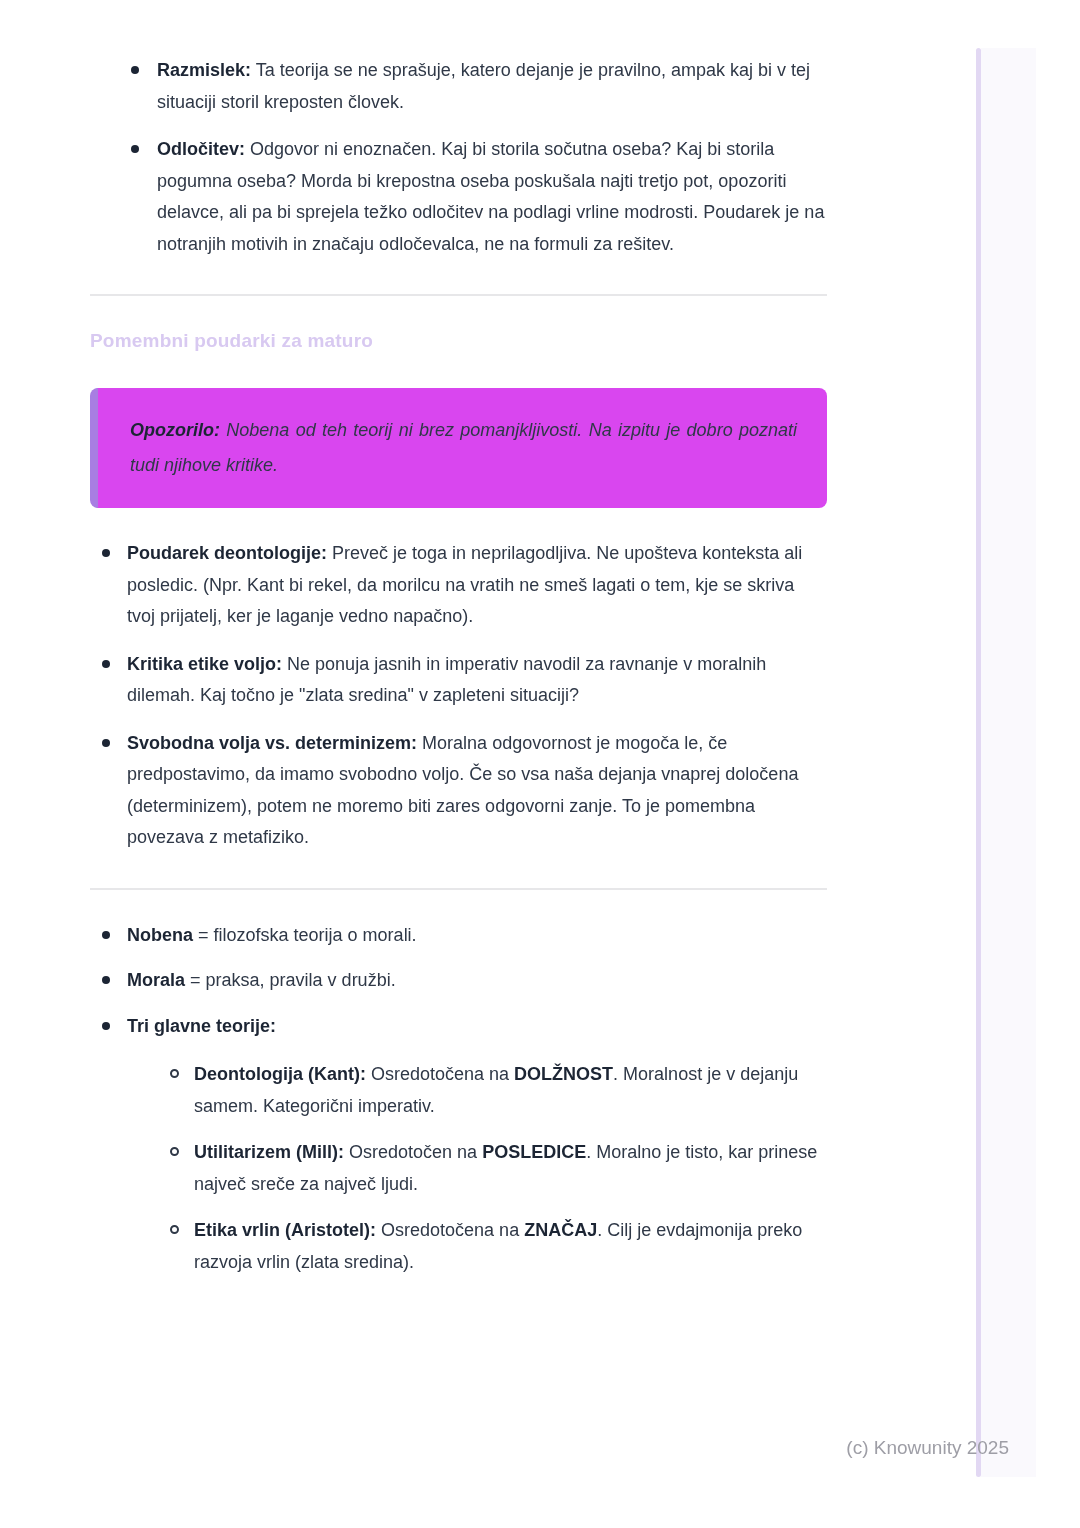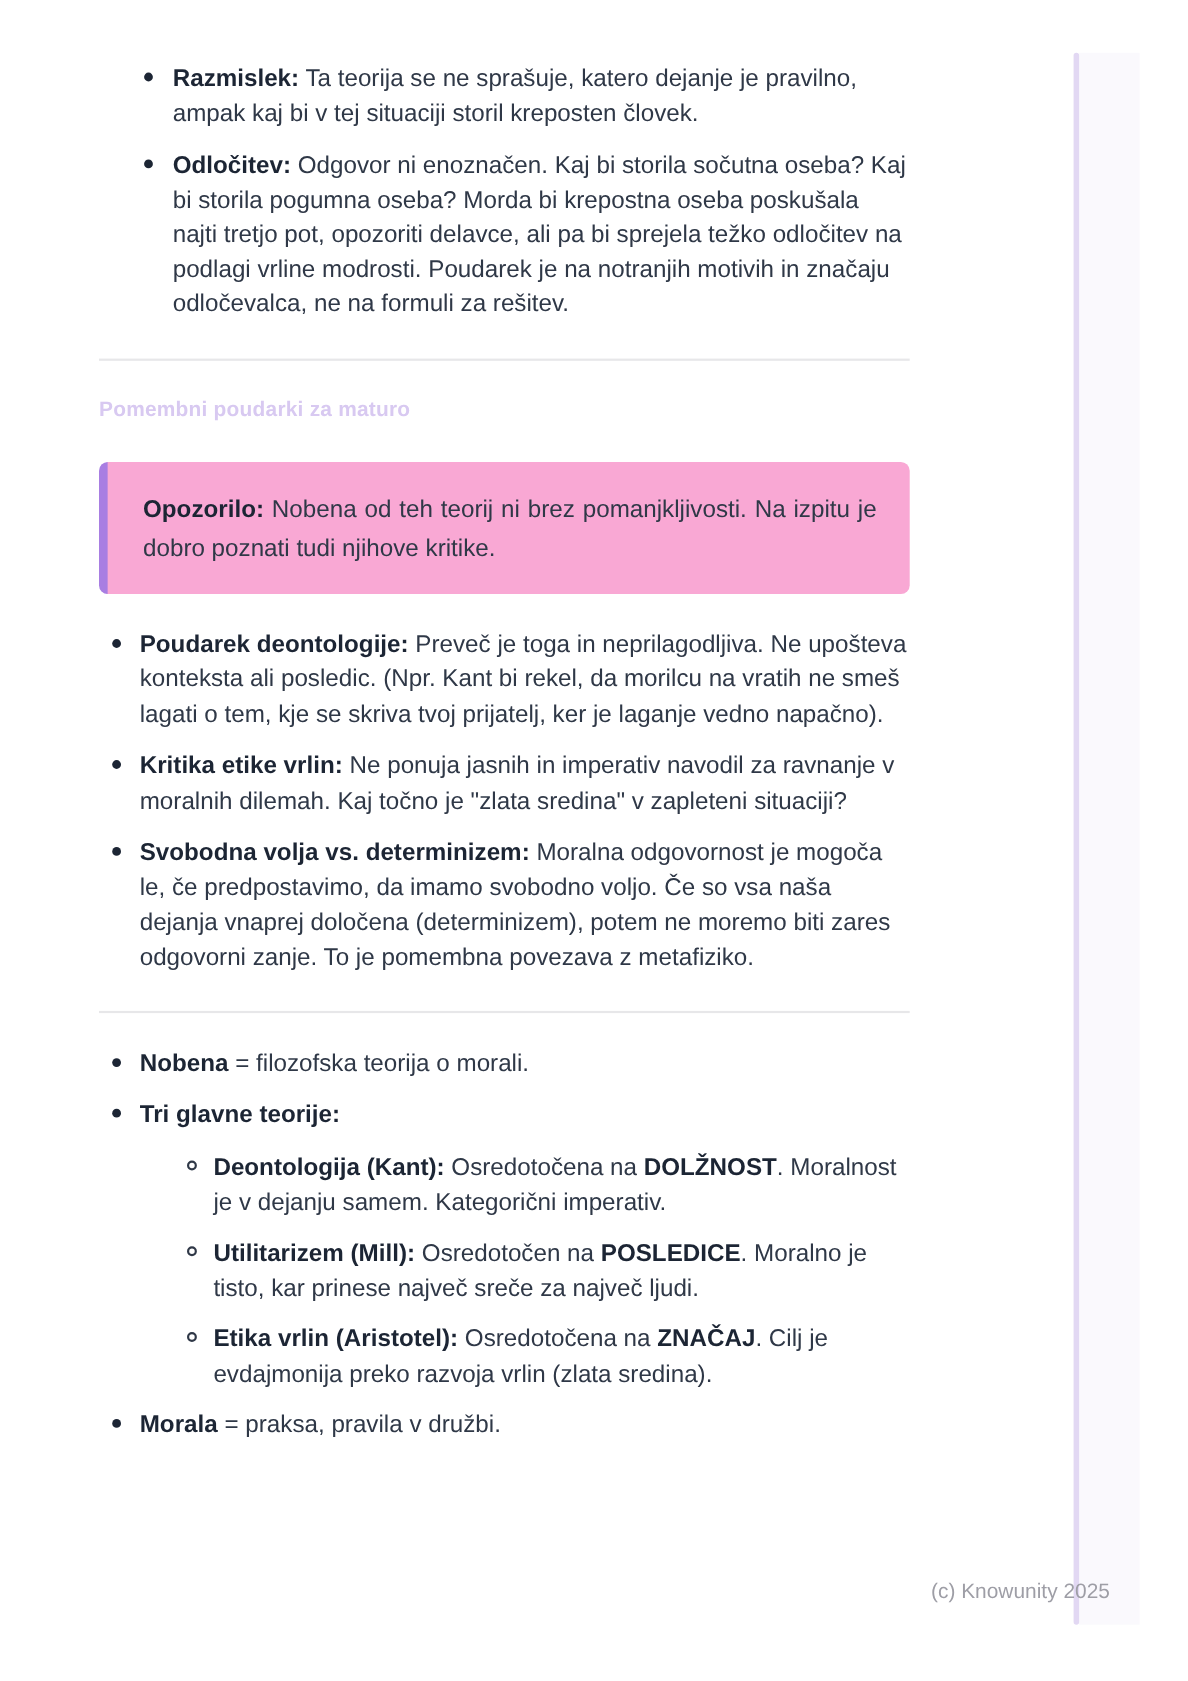--- a/index.html
+++ b/index.html
@@ -14,21 +14,21 @@
   .content {
     position: absolute;
     left: 90px;
     top: 0;
     width: 737px;
     padding-top: 55px;
   }
   
   .li {
     position: relative;
-    font-size: 22px;
+    font-size: 18px;
     line-height: 31.5px;
     margin-bottom: 16px;
   }
   .li:last-child { margin-bottom: 0; }
   .li b { color: #1c2534; font-weight: 700; }
   .marker {
     position: absolute;
     top: 11px;
     width: 8px;
     height: 8px;
@@ -58,27 +58,28 @@
   h2.section-title {
     margin-top: 28px;
     font-size: 19px;
     line-height: 34px;
     font-weight: 700;
     color: #d8c9f1;
     letter-spacing: 0.2px;
   }
   .callout {
     margin-top: 30px;
-    background: #f9a8d4;
+    background: #d946ef;
     border-left: 8px solid #a87ee2;
     border-radius: 8px;
     padding: 25px 30px 25px 32px;
-    font-size: 22px;
+    font-size: 18px;
     line-height: 35px;
     text-align: justify;
+    font-style: italic;
   }
   .callout b { color: #1c2534; font-weight: 700; }
   .list-main { margin-top: 30px; }
   .list-summary { margin-top: 30px; }
   .list-summary .li { margin-bottom: 14px; }
   .list-sub { margin-top: 17px; }
   .list-sub .li { margin-bottom: 15px; }
 
   .footer-credit {
     position: absolute;
@@ -141,40 +142,45 @@
     </div>
 
     <div class="list-main">
       <div class="li">
         <span class="marker"></span>
         <b>Poudarek deontologije:</b>
         <span>Preveč je toga in neprilagodljiva. Ne upošteva konteksta ali posledic. (Npr. Kant bi rekel, da morilcu na vratih ne smeš lagati o tem, kje se skriva tvoj prijatelj, ker je laganje vedno napačno).</span>
       </div>
       <div class="li">
         <span class="marker"></span>
-        <b>Kritika etike vrlin:</b>
+        <b>Kritika etike voljo:</b>
         <span>Ne ponuja jasnih in imperativ navodil za ravnanje v moralnih dilemah. Kaj točno je "zlata sredina" v zapleteni situaciji?</span>
       </div>
       <div class="li">
         <span class="marker"></span>
         <b>Svobodna volja vs. determinizem:</b>
         <span>Moralna odgovornost je mogoča le, če predpostavimo, da imamo svobodno voljo. Če so vsa naša dejanja vnaprej določena (determinizem), potem ne moremo biti zares odgovorni zanje. To je pomembna povezava z metafiziko.</span>
       </div>
     </div>
   </div>
 
   <hr class="divider">
 
   <div>
 
     <div class="list-main list-summary">
       <div class="li">
         <span class="marker"></span>
         <b>Nobena</b>
         <span>= filozofska teorija o morali.</span>
+      </div>
+      <div class="li">
+        <span class="marker"></span>
+        <b>Morala</b>
+        <span>= praksa, pravila v družbi.</span>
       </div>
       <div class="li">
         <span class="marker"></span>
         <b>Tri glavne teorije:</b>
 
         <div class="list-sub">
           <div class="li">
             <span class="marker hollow"></span>
             <b>Deontologija (Kant):</b>
             <span>Osredotočena na</span>
@@ -187,23 +193,18 @@
             <b>POSLEDICE</b><span>. Moralno je tisto, kar prinese največ sreče za največ ljudi.</span>
           </div>
           <div class="li">
             <span class="marker hollow"></span>
             <b>Etika vrlin (Aristotel):</b>
             <span>Osredotočena na</span>
             <b>ZNAČAJ</b><span>. Cilj je evdajmonija preko razvoja vrlin (zlata sredina).</span>
           </div>
         </div>
       </div>
-      <div class="li">
-        <span class="marker"></span>
-        <b>Morala</b>
-        <span>= praksa, pravila v družbi.</span>
-      </div>
     </div>
   </div>
 
 </div>
 
 <div class="footer-credit">(c) Knowunity 2025</div>
 
 </body></html>

